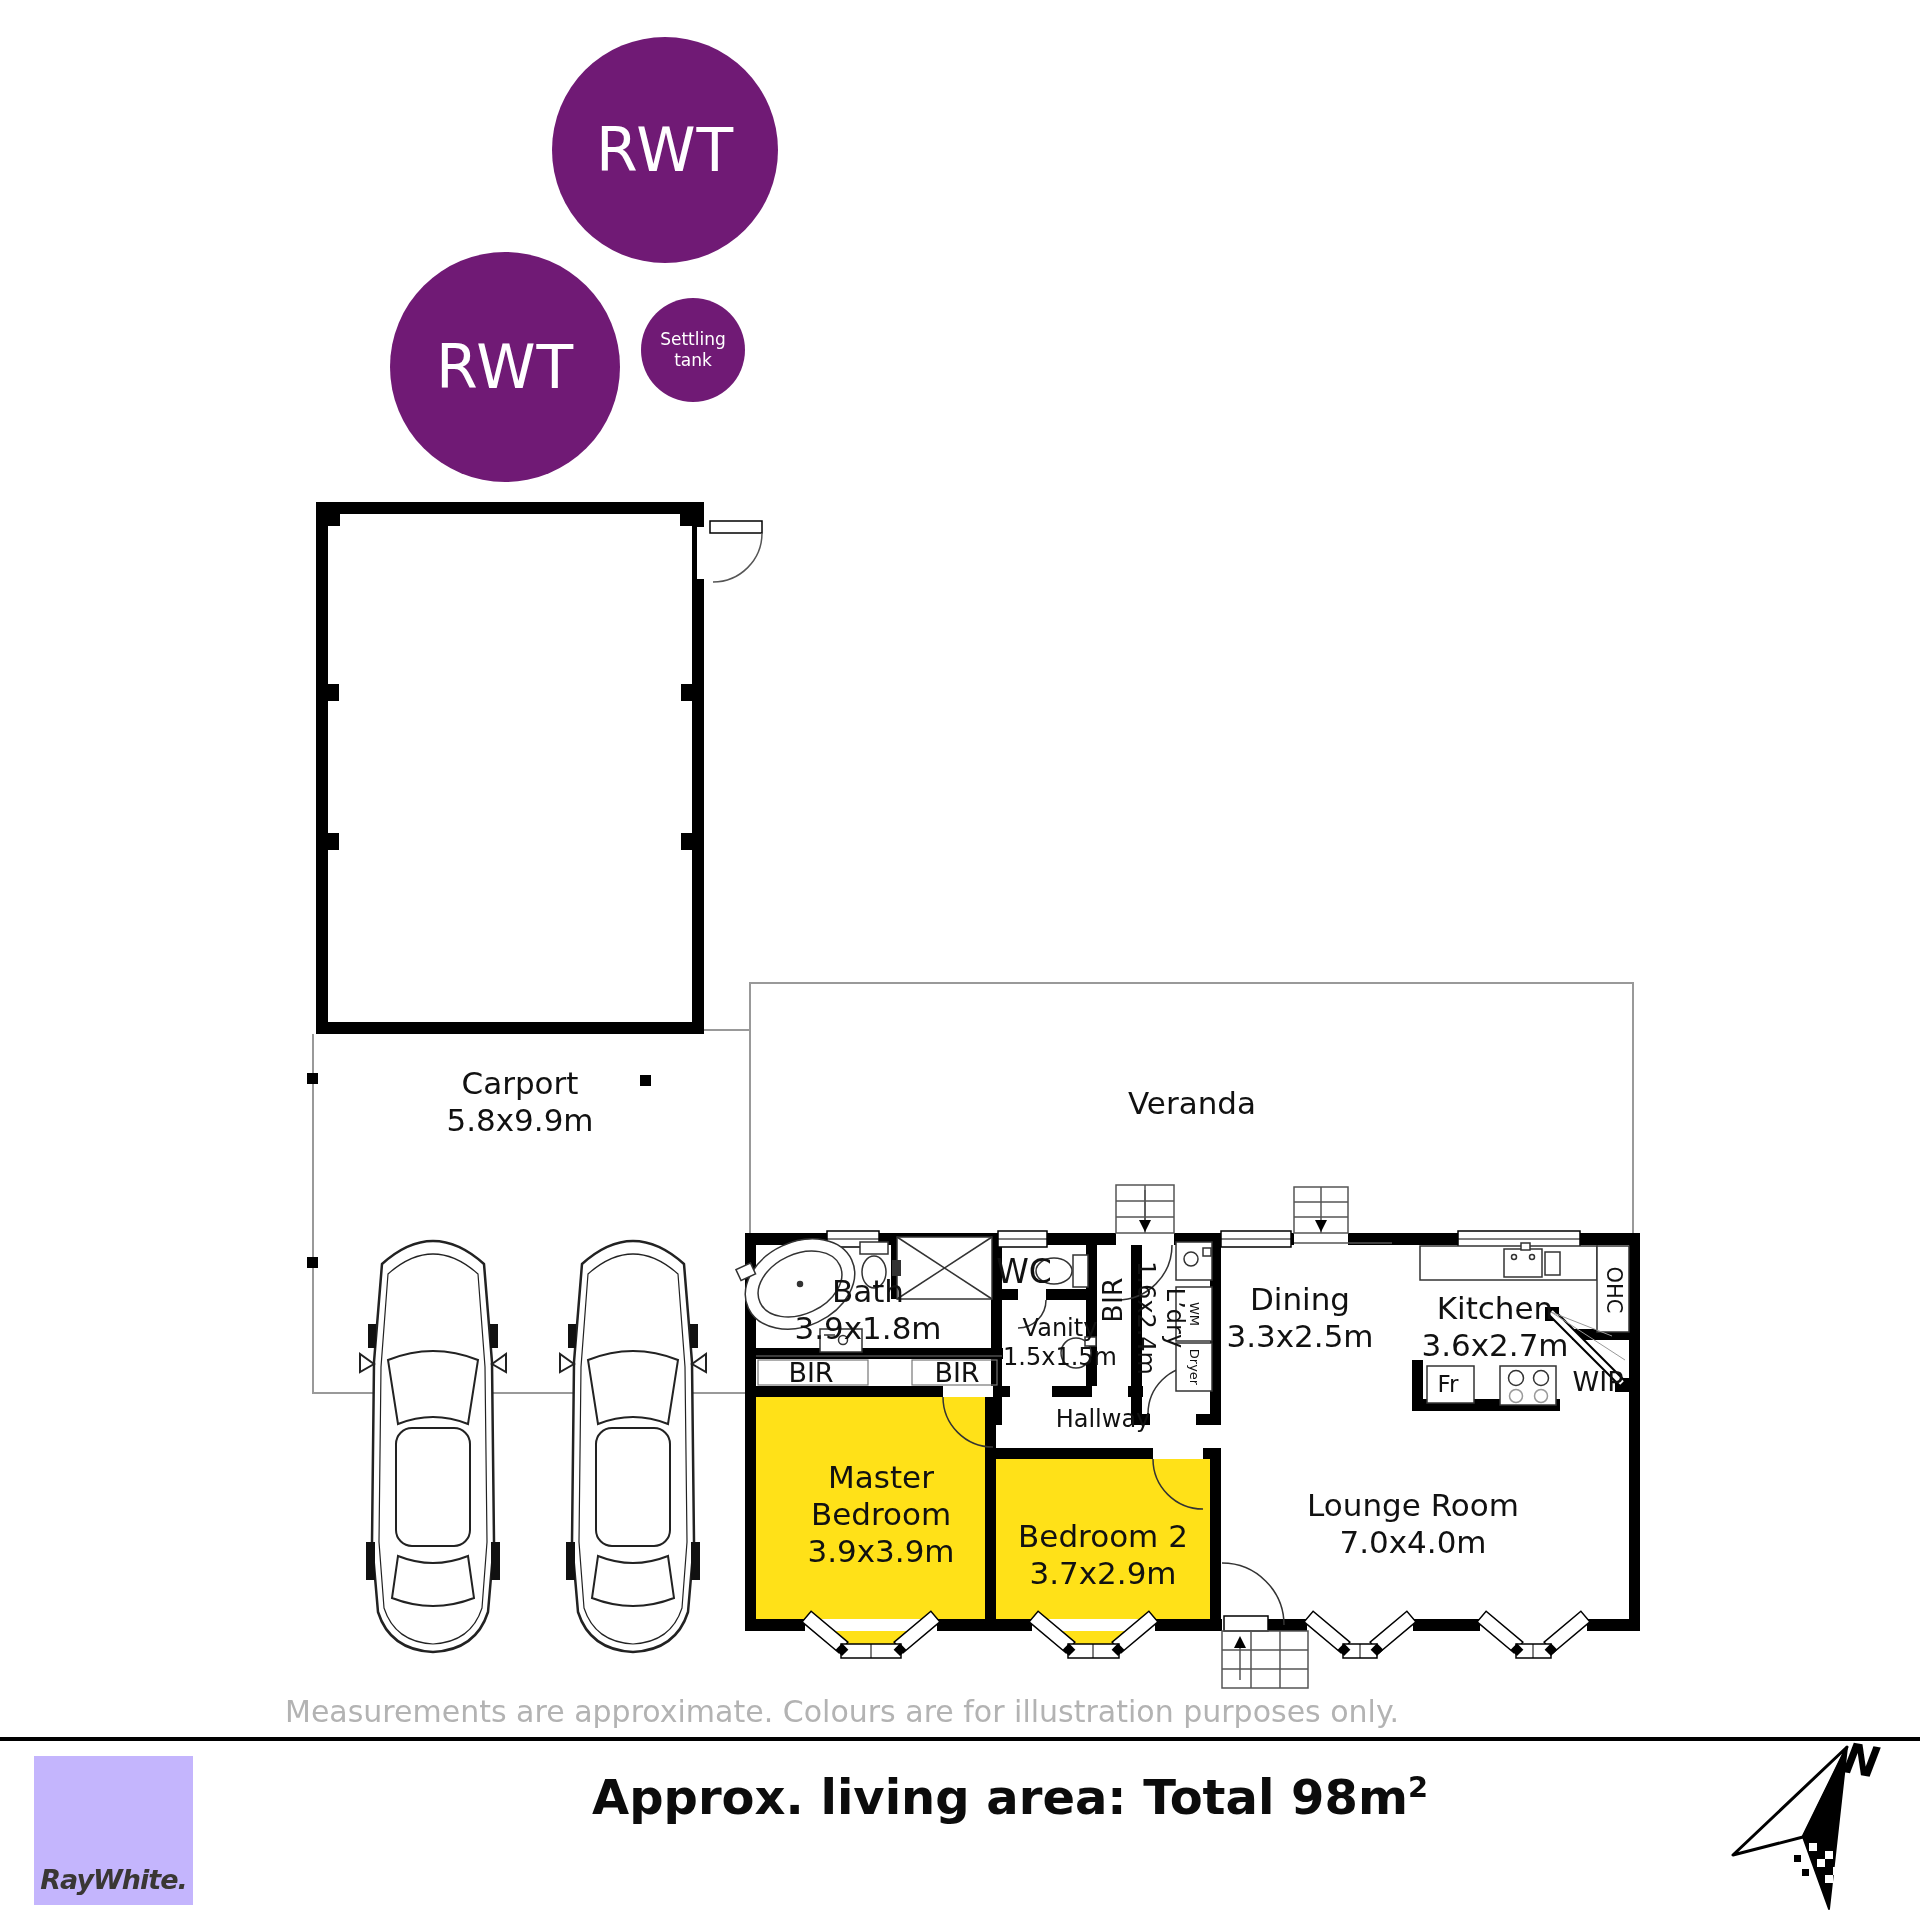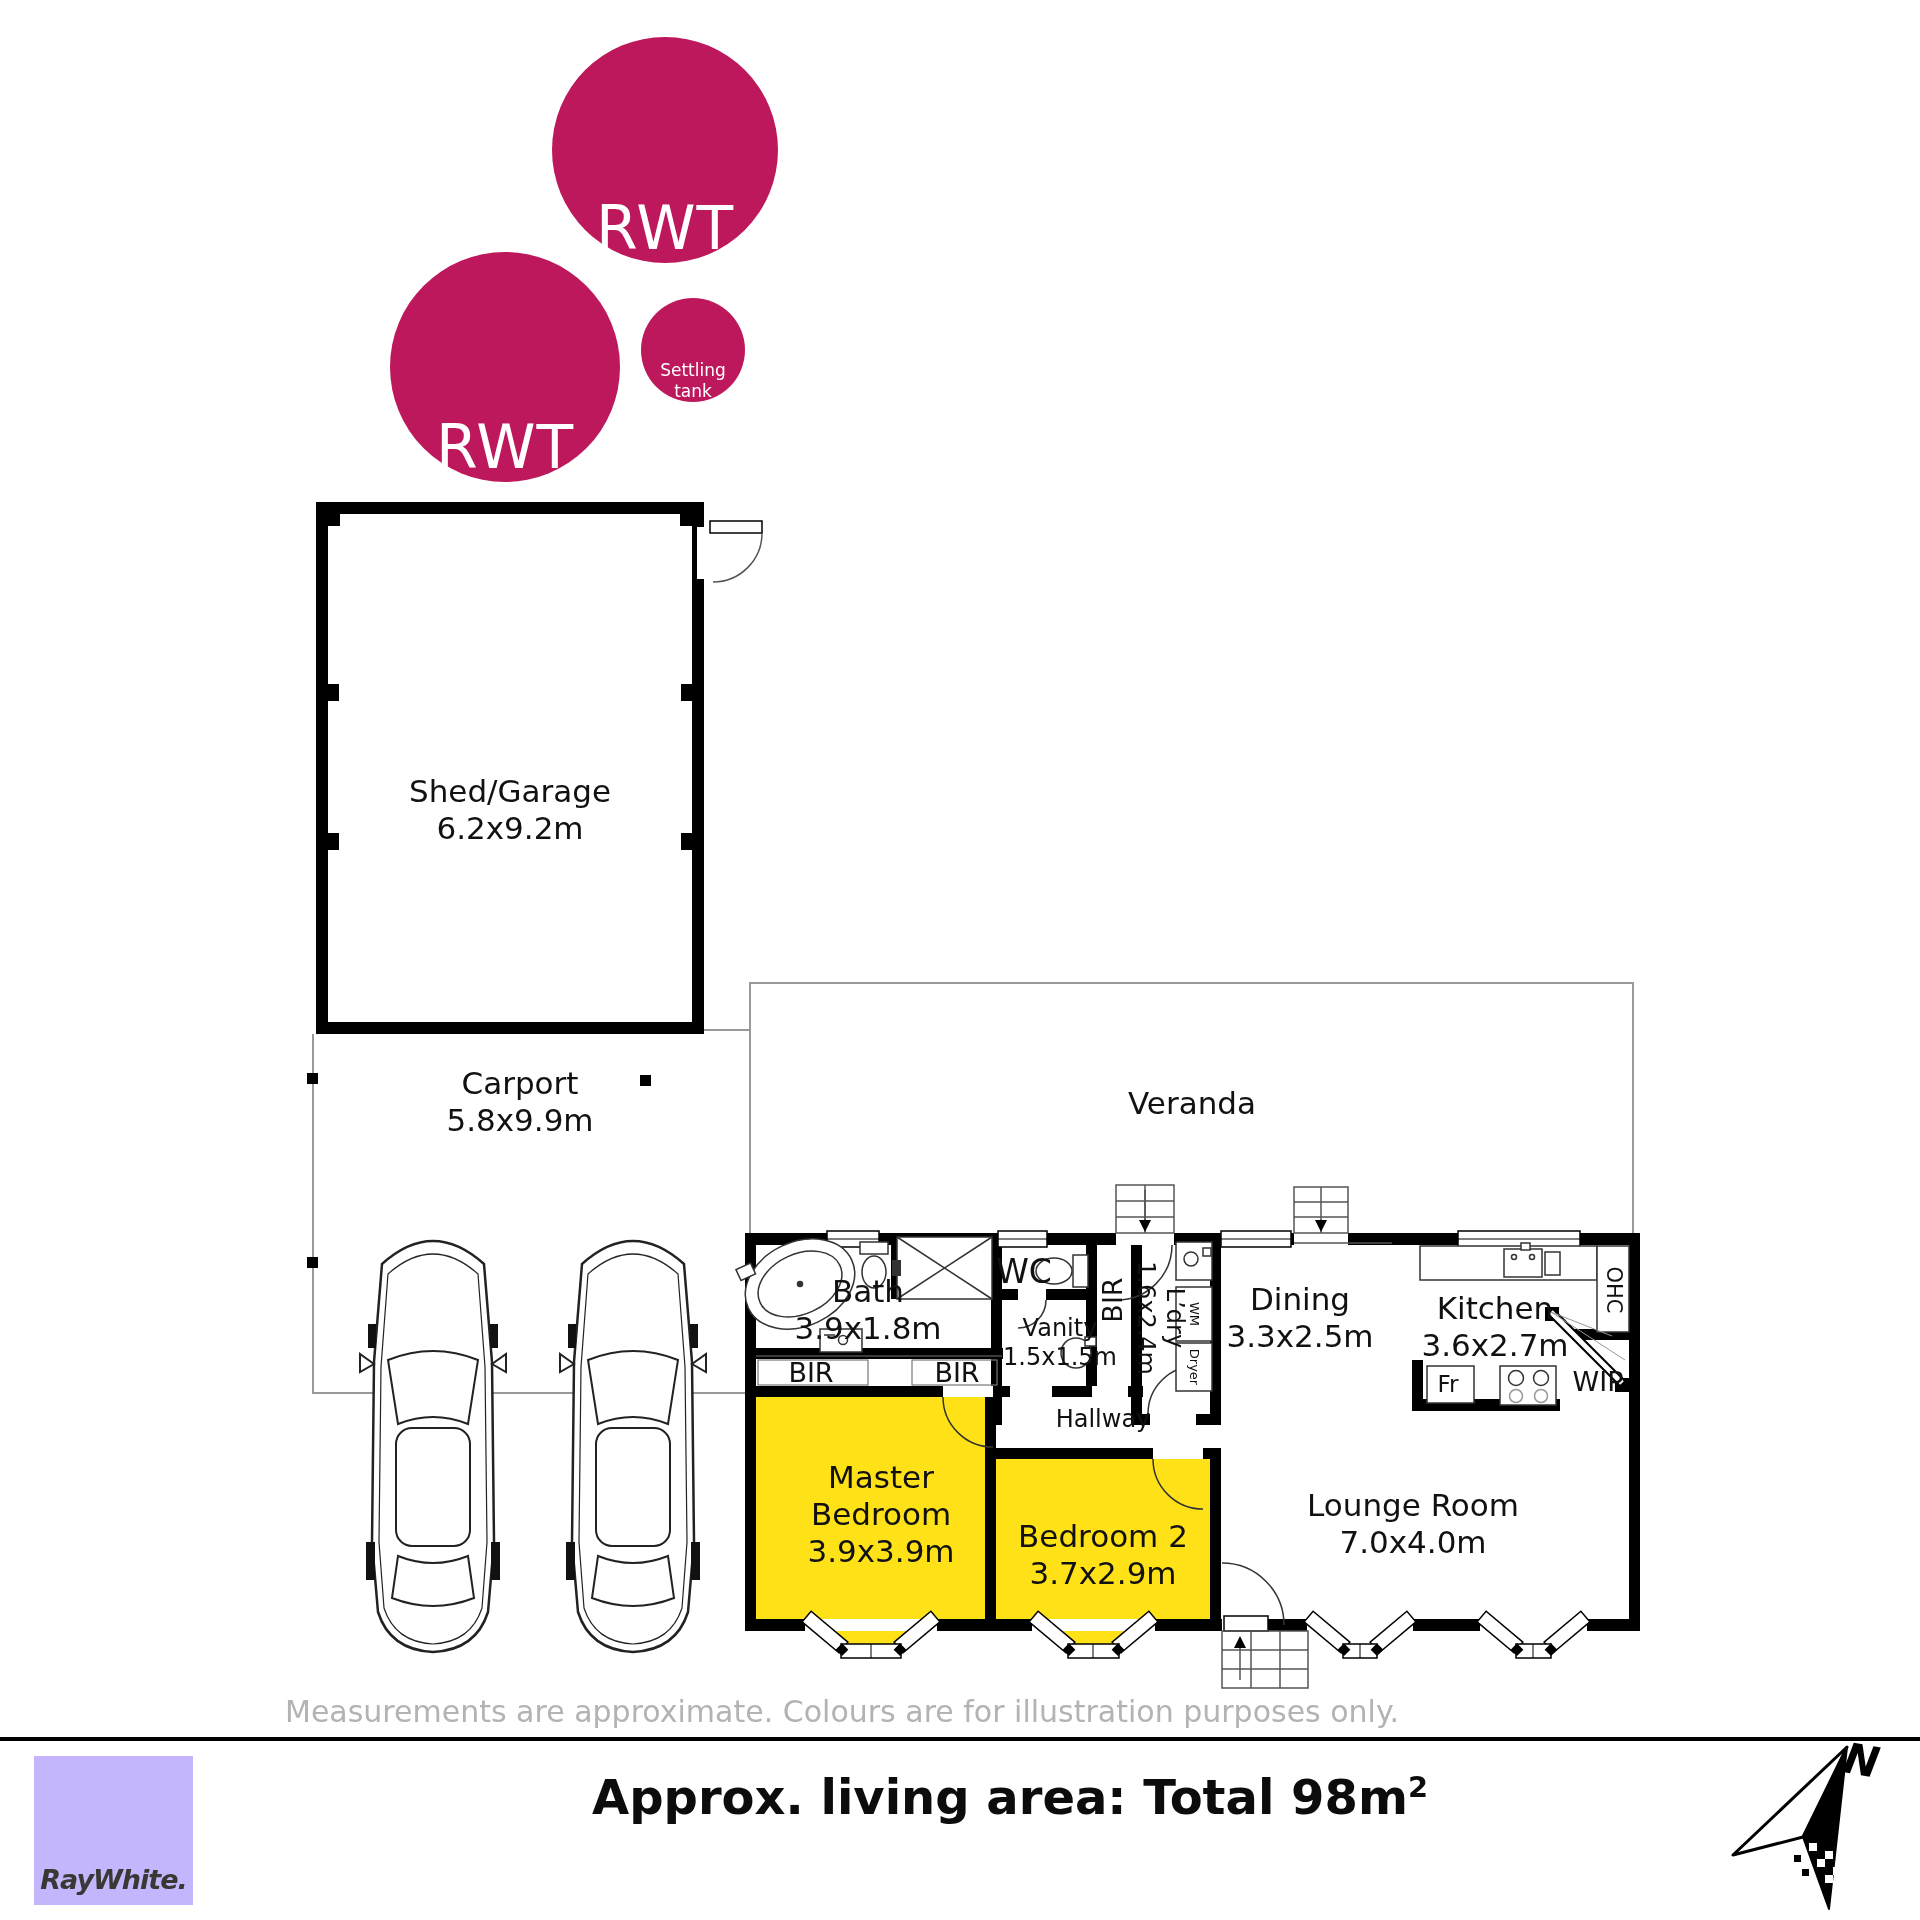--- a/index.html
+++ b/index.html
@@ -1,20 +1,20 @@
 <!DOCTYPE html>
 <html><head>
 <meta charset="utf-8">
 <style>
   html,body{margin:0;padding:0;background:#fff;}
   .canvas{position:relative;width:1920px;height:1920px;background:#fff;overflow:hidden;
           font-family:"DejaVu Sans","Liberation Sans",sans-serif;color:#111;}
   .plan-svg{position:absolute;left:0;top:0;}
-  .tank{position:absolute;border-radius:50%;background:#be185d;color:#fff;
-        display:flex;align-items:flex-end;justify-content:center;text-align:center;}
+  .tank{position:absolute;border-radius:50%;background:#701a75;color:#fff;
+        display:flex;align-items:center;justify-content:center;text-align:center;}
   .tank-big{font-size:60px;letter-spacing:1px;}
   .tank-small{font-size:17px;line-height:21px;}
   .lbl{position:absolute;transform:translate(-50%,-50%);text-align:center;
        color:#111;white-space:nowrap;line-height:1.2;}
   .lbl .dims{display:block;}
   .wrap{white-space:normal;}
   .rot90{transform:translate(-50%,-50%) rotate(90deg);}
   .rotm90{transform:translate(-50%,-50%) rotate(-90deg);}
   .f31{font-size:31px;}
   .f33{font-size:33px;}
@@ -332,24 +332,20 @@
   <div class="tank tank-big" style="left:390px;top:252px;width:230px;height:230px;">
     <span>RWT</span>
   </div>
   <div class="tank tank-small" style="left:641px;top:298px;width:104px;height:104px;">
     <span>
       <span>Settling</span><br>
       <span>tank</span>
     </span>
   </div>
 
-  <div class="lbl f31" style="left:510px;top:810px;">
-    <span>Shed/Garage</span>
-    <span class="dims">6.2x9.2m</span>
-  </div>
 
   <div class="lbl f31" style="left:520px;top:1102px;">
     <span>Carport</span>
     <span class="dims">5.8x9.9m</span>
   </div>
 
   <div class="lbl f31" style="left:1192px;top:1104px;">
     <span>Veranda</span>
   </div>
 

